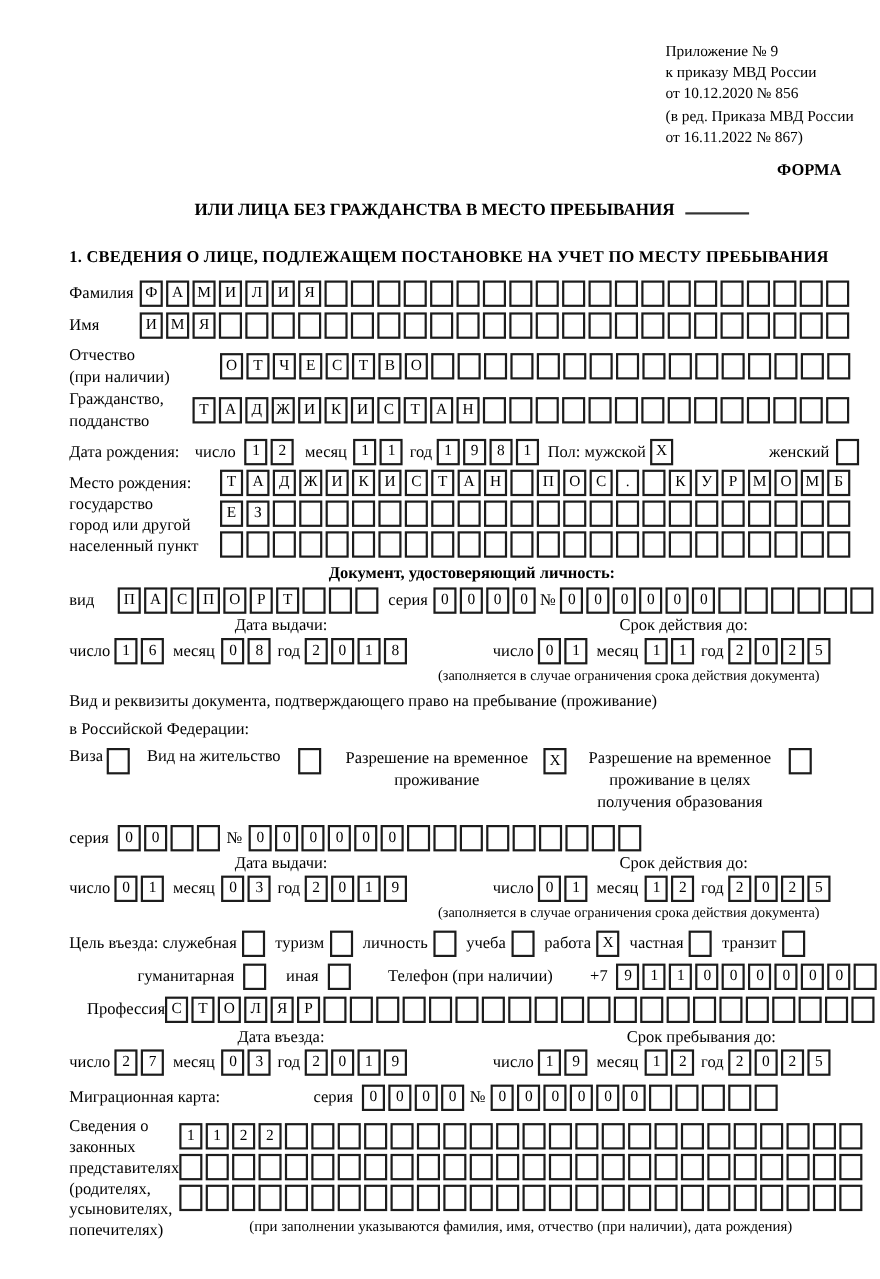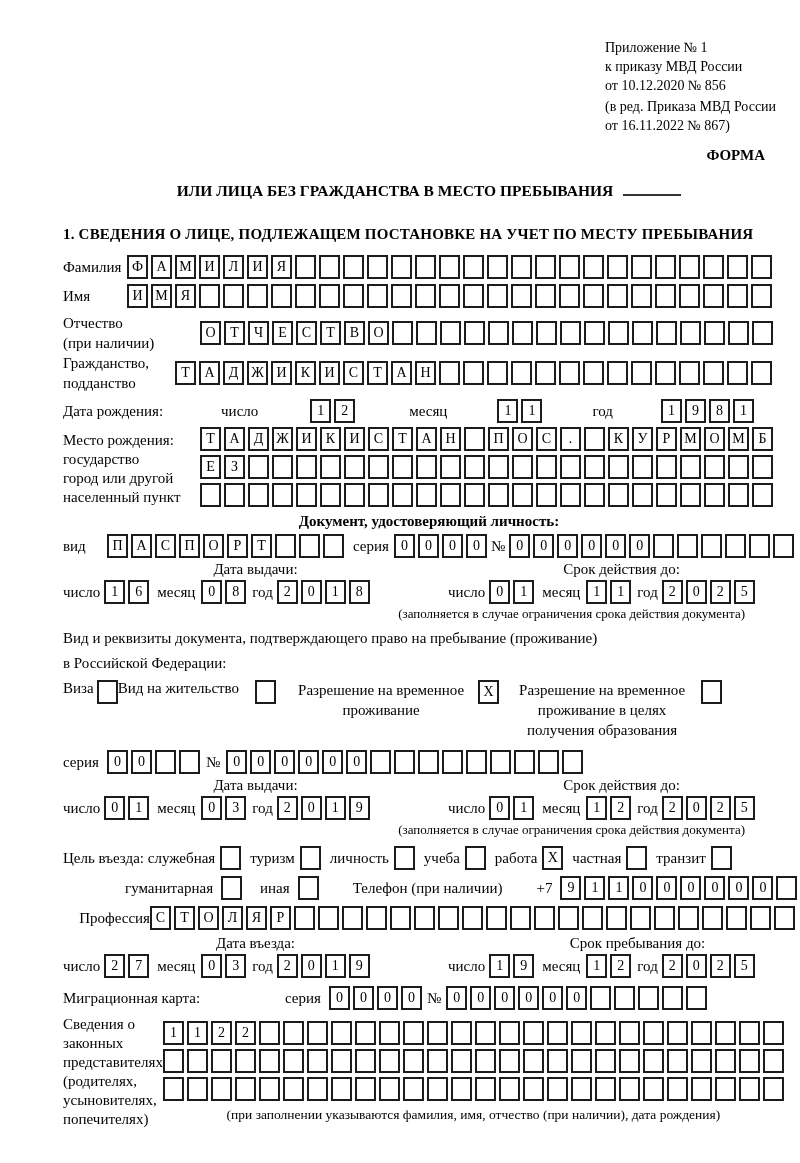--- a/index.html
+++ b/index.html
@@ -43,21 +43,21 @@
   .purpose-row .lbl { margin-right:5px; }
   .purpose-row .cell { margin-right:9px; }
   .repr-note { font-size:13.5px; margin-top:6px; text-align:center; }
 </style>
 </head>
 <body>
 
 <div class="page">
 
   <div class="hdr-ref">
-    <div>Приложение № 1</div>
+    <div>Приложение № 9</div>
     <div>к приказу МВД России</div>
     <div>от 10.12.2020 № 856</div>
     <div class="gap">(в ред. Приказа МВД России</div>
     <div>от 16.11.2022 № 867)</div>
   </div>
   <div class="forma">ФОРМА</div>
 
   <div class="title">
     <div>
       <span>ИЛИ ЛИЦА БЕЗ ГРАЖДАНСТВА В МЕСТО ПРЕБЫВАНИЯ</span><span class="blank-line"></span>
@@ -192,21 +192,21 @@
         <span class="cell"></span>
         <span class="cell"></span>
         <span class="cell"></span>
         <span class="cell"></span>
         <span class="cell"></span>
         <span class="cell"></span>
         <span class="cell"></span>
       </span>
   </div>
 
-  <div class="frow" style="margin-top:6px;gap:44px;">
+  <div class="frow" style="margin-top:6px;">
     <span class="lbl mr14">Дата рождения:</span>
     <span class="lbl mr8">число</span>
     <span class="cells mr10">
         <span class="cell">1</span>
         <span class="cell">2</span>
       </span>
     <span class="lbl mr6">месяц</span>
     <span class="cells mr6">
         <span class="cell">1</span>
         <span class="cell">1</span>
@@ -400,21 +400,21 @@
   <div class="note-r">(заполняется в случае ограничения срока действия документа)</div>
 
   <div class="para">
     <div>Вид и реквизиты документа, подтверждающего право на пребывание (проживание)</div>
     <div>в Российской Федерации:</div>
   </div>
 
   <div class="prow">
     <span>Виза</span>
     <span class="cell" style="margin-left:3px;"></span>
-    <span style="margin-left:0;text-align:right;">Вид на жительство</span>
+    <span style="margin-left:16px;text-align:right;">Вид на жительство</span>
     <span class="cell" style="margin-left:16px;"></span>
     <div class="cb-block" style="margin-left:22px;">
       <div>Разрешение на временное</div>
       <div>проживание</div>
     </div>
     <span class="cell" style="margin-left:14px;">X</span>
     <div class="cb-block" style="margin-left:20px;">
       <div>Разрешение на временное</div>
       <div>проживание в целях</div>
       <div>получения образования</div>

